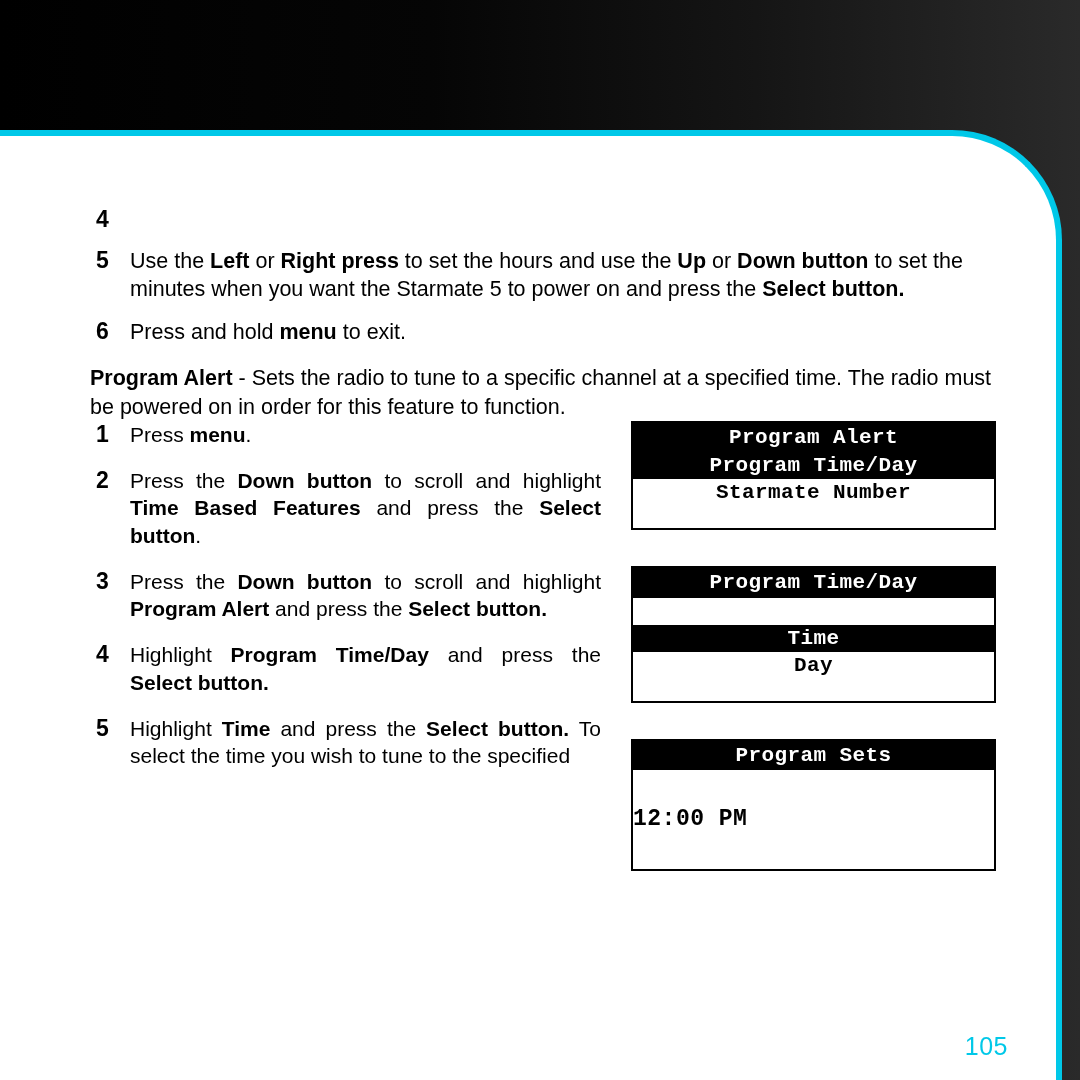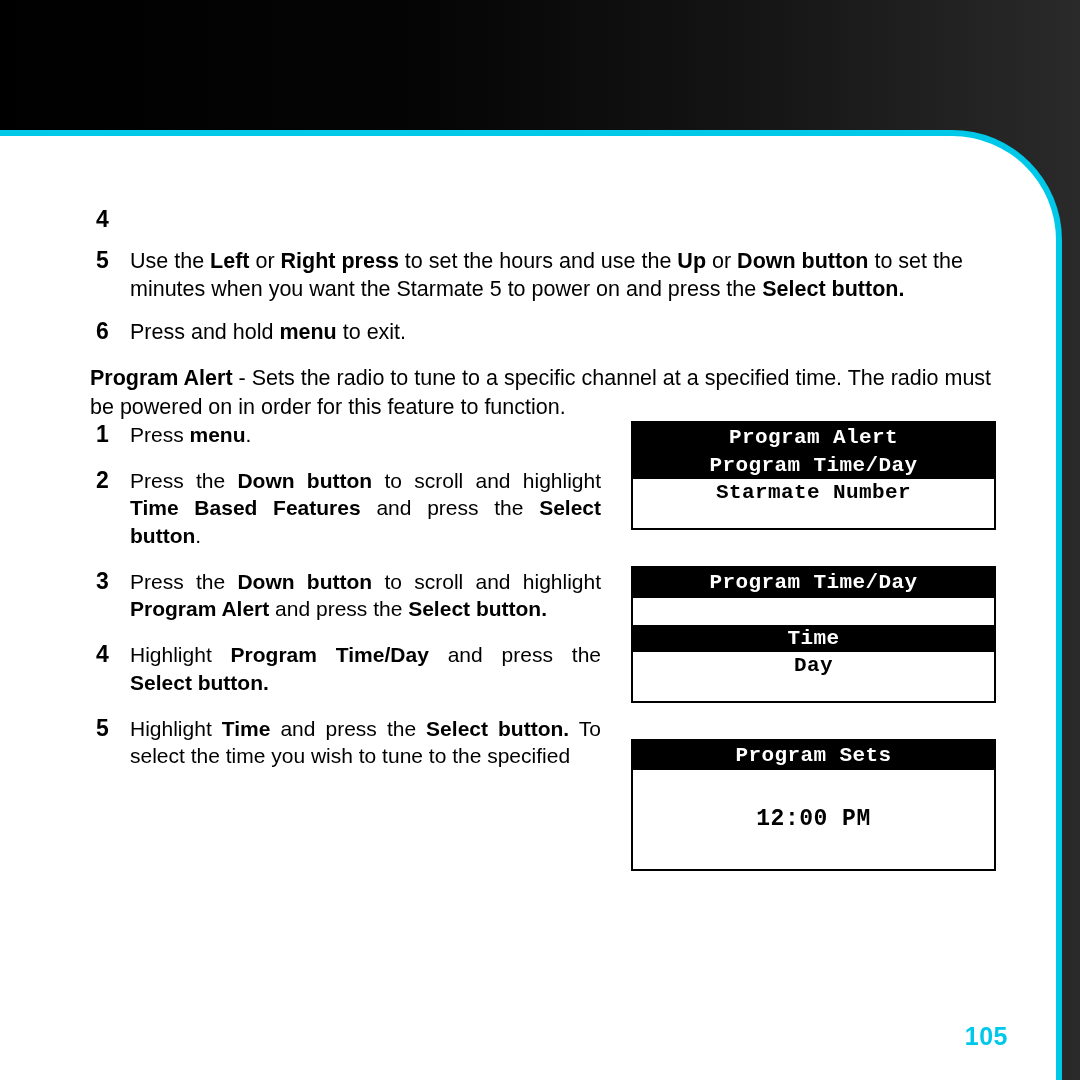--- a/index.html
+++ b/index.html
@@ -79,33 +79,33 @@
     padding: 1px 0;
     letter-spacing: 0.4px;
   }
   .lcd .row.sel {
     background: #000;
     color: #fff;
   }
   .lcd .pad { height: 22px; }
   .lcd .bigpad { height: 32px; }
   .lcd .timeval {
-    text-align: center;
+    text-align: left;
     padding: 8px 0 4px 0;
     color: #000;
     font-size: 23px;
     letter-spacing: 0.5px;
   }
 
   .pagenum {
     position: absolute;
     right: 48px;
-    bottom: 29px;
+    bottom: 19px;
     color: #00c8e8;
-    font-weight: 700;
+    font-weight: 400;
     font-size: 25px;
     letter-spacing: 0.5px;
   }
 </style>
 </head>
 <body>
 
 <div class="page">
 
   <div class="topsteps">

